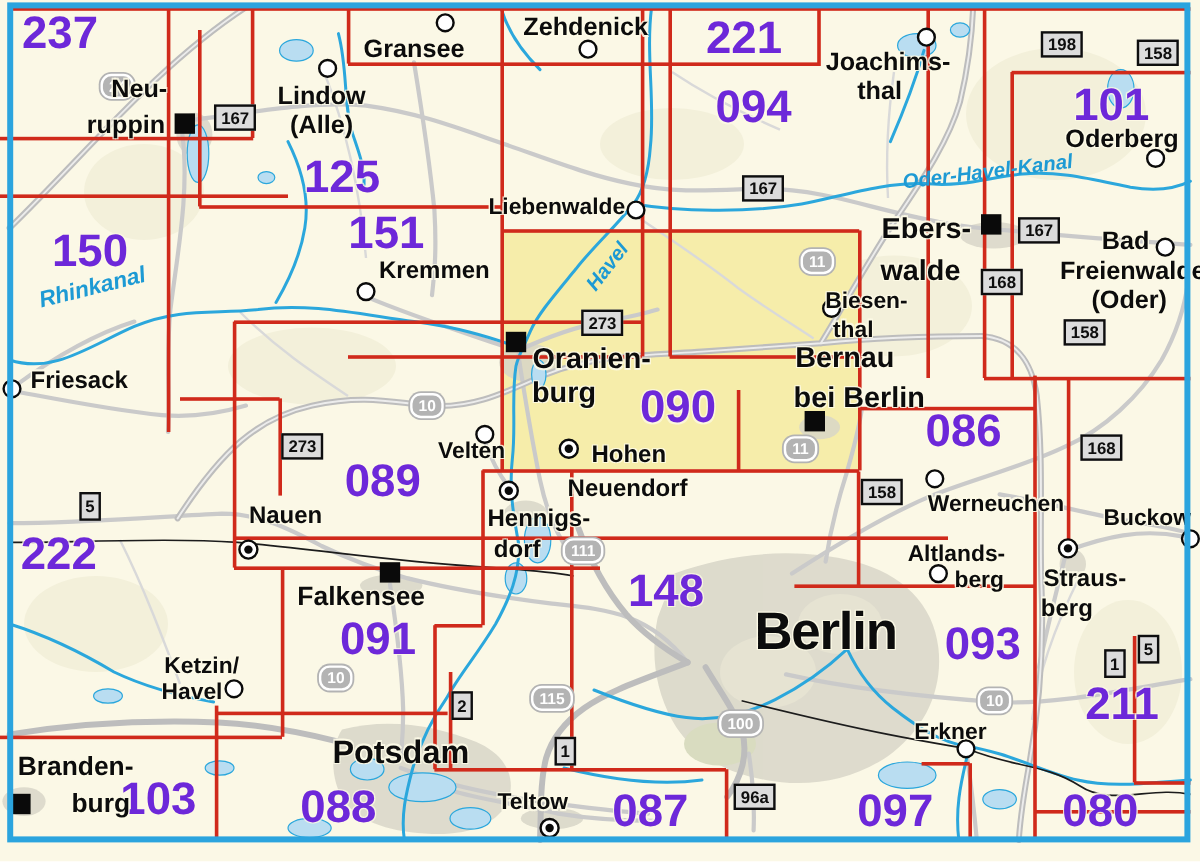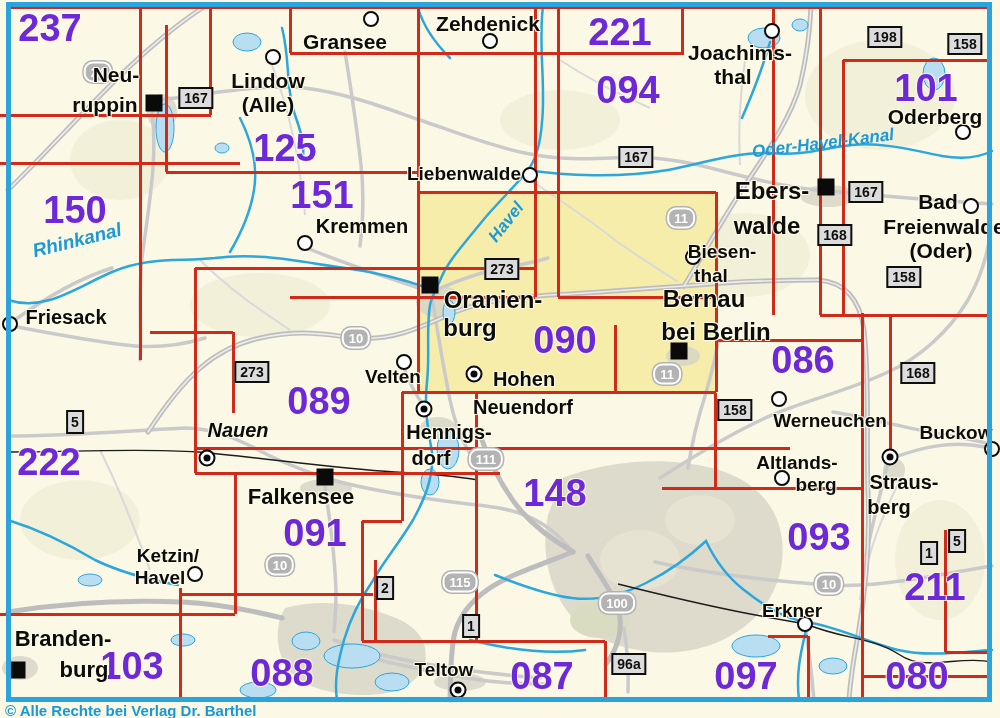--- a/index.html
+++ b/index.html
@@ -309,36 +309,37 @@
       <div class="city" style="left: 704px; top: 299px; font-size: 24px;">Bernau</div>
       <div class="city" style="left: 716px; top: 332px; font-size: 24px;">bei Berlin</div>
       <div class="city" style="left: 464px; top: 173px; font-size: 19px;">Liebenwalde</div>
       <div class="city" style="left: 362px; top: 226px; font-size: 20px;">Kremmen</div>
       <div class="city" style="left: 66px; top: 317px; font-size: 20px;">Friesack</div>
       <div class="city" style="left: 393px; top: 376px; font-size: 19px;">Velten</div>
       <div class="city" style="left: 524px; top: 379px; font-size: 20px;">Hohen</div>
       <div class="city" style="left: 523px; top: 407px; font-size: 20px;">Neuendorf</div>
       <div class="city" style="left: 449px; top: 432px; font-size: 20px;">Hennigs-</div>
       <div class="city" style="left: 431px; top: 458px; font-size: 20px;">dorf</div>
-      <div class="city" style="left: 238px; top: 430px; font-size: 20px; font-style: italic;">Nauen</div>
+      <div class="city" style="left: 238px; top: 430px; font-size: 20px;">Nauen</div>
       <div class="city" style="left: 830px; top: 420px; font-size: 19px;">Werneuchen</div>
       <div class="city" style="left: 956px; top: 432px; font-size: 19px;">Buckow</div>
       <div class="city" style="left: 797px; top: 462px; font-size: 19px;">Altlands-</div>
       <div class="city" style="left: 816px; top: 484px; font-size: 19px;">berg</div>
       <div class="city" style="left: 904px; top: 482px; font-size: 20px;">Straus-</div>
       <div class="city" style="left: 889px; top: 507px; font-size: 20px;">berg</div>
       <div class="city" style="left: 301px; top: 497px; font-size: 22px;">Falkensee</div>
+      <div class="city" style="left: 688px; top: 527px; font-size: 44px; letter-spacing: -1px;">Berlin</div>
       <div class="city" style="left: 168px; top: 555px; font-size: 19px;">Ketzin/</div>
       <div class="city" style="left: 160px; top: 577px; font-size: 19px;">Havel</div>
       <div class="city" style="left: 792px; top: 610px; font-size: 19px;">Erkner</div>
+      <div class="city" style="left: 334px; top: 627px; font-size: 27px;">Potsdam</div>
       <div class="city" style="left: 444px; top: 669px; font-size: 19px;">Teltow</div>
       <div class="city" style="left: 63px; top: 639px; font-size: 22px;">Branden-</div>
       <div class="city" style="left: 84px; top: 670px; font-size: 22px;">burg</div>
       <div class="city" style="left: 493px; top: 300px; font-size: 24px;">Oranien-</div>
       <div class="city" style="left: 470px; top: 328px; font-size: 24px;">burg</div>
       <div class="wlabel" style="left: 77px; top: 240px; font-size: 19px; transform: translate(-50%, -50%) rotate(-14deg);">Rhinkanal</div>
       <div class="wlabel" style="left: 506px; top: 222px; font-size: 17px; transform: translate(-50%, -50%) rotate(-52deg);">Havel</div>
       <div class="wlabel" style="left: 823px; top: 143px; font-size: 17px; transform: translate(-50%, -50%) rotate(-7deg);">Oder-Havel-Kanal</div>
     </div>
 
   <div id="frame"></div>
-  <div id="copyright">© Alle Rechte bei Verlag Dr. Barthel</div>
 </div>
 
 </body></html>

